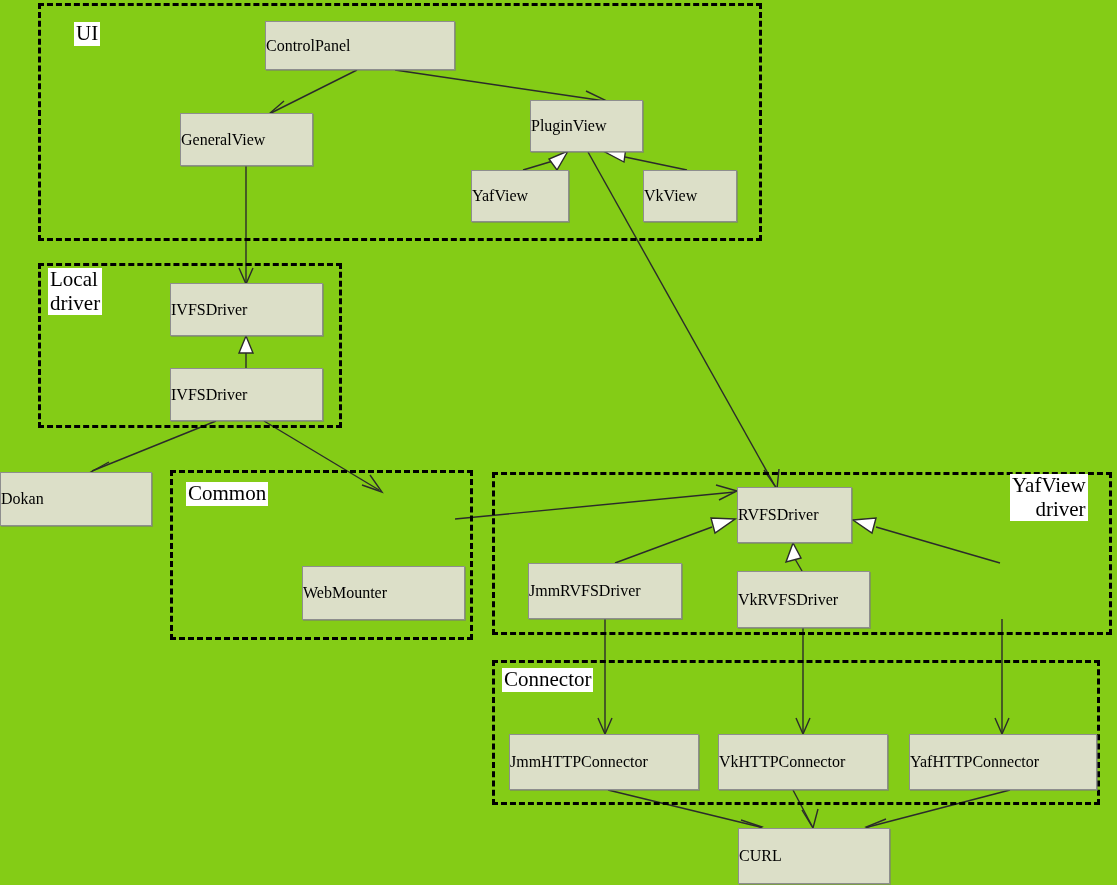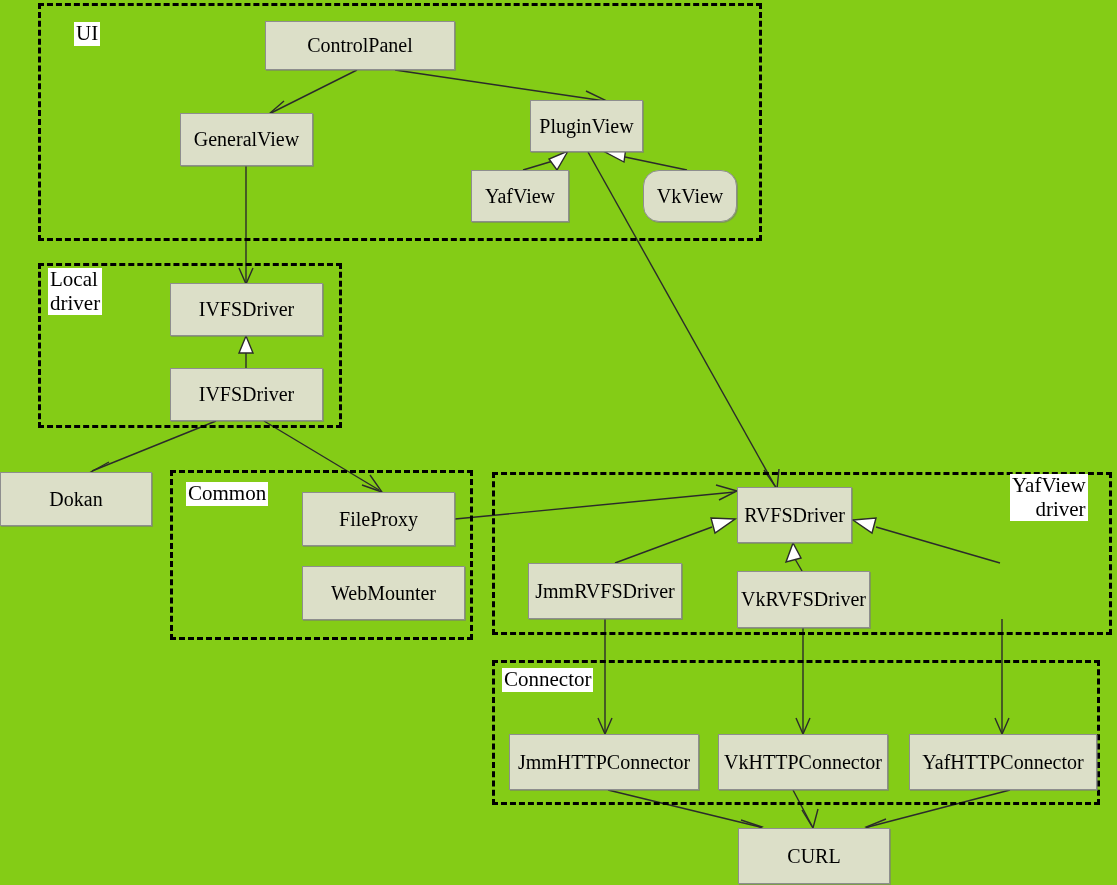--- a/index.html
+++ b/index.html
@@ -34,22 +34,21 @@
   .group-label.right {
     text-align: right;
   }
   .node {
     position: absolute;
     background: #dcdfc8;
     border: 1px solid #8e8e8e;
     box-sizing: border-box;
     display: flex;
     align-items: center;
-    justify-content: center;
-    font-size: 20px;
+    font-size: 16px;
     color: #000000;
     text-align: center;
     box-shadow: 1px 1px 0 rgba(120,120,120,0.55);
   }
   .node span { pointer-events: none; }
   svg.edges {
     position: absolute;
     left: 0;
     top: 0;
     width: 1117px;
@@ -186,35 +185,32 @@
     </div>
   <div class="node" style="left: 180px; top: 113px; width: 133px; height: 53px;">
       <span>GeneralView</span>
     </div>
   <div class="node" style="left: 530px; top: 100px; width: 113px; height: 52px;">
       <span>PluginView</span>
     </div>
   <div class="node" style="left: 471px; top: 170px; width: 98px; height: 52px;">
       <span>YafView</span>
     </div>
-  <div class="node" style="left: 643px; top: 170px; width: 94px; height: 52px; border-radius: 16px;">
+  <div class="node" style="left: 643px; top: 170px; width: 94px; height: 52px;">
       <span>VkView</span>
     </div>
   <div class="node" style="left: 170px; top: 283px; width: 153px; height: 53px;">
       <span>IVFSDriver</span>
     </div>
   <div class="node" style="left: 170px; top: 368px; width: 153px; height: 53px;">
       <span>IVFSDriver</span>
     </div>
   <div class="node" style="left: 0px; top: 472px; width: 152px; height: 54px;">
       <span>Dokan</span>
     </div>
-  <div class="node" style="left: 302px; top: 492px; width: 153px; height: 54px;">
-      <span>FileProxy</span>
-    </div>
   <div class="node" style="left: 302px; top: 566px; width: 163px; height: 54px;">
       <span>WebMounter</span>
     </div>
   <div class="node" style="left: 737px; top: 487px; width: 115px; height: 56px;">
       <span>RVFSDriver</span>
     </div>
   <div class="node" style="left: 528px; top: 563px; width: 154px; height: 56px;">
       <span>JmmRVFSDriver</span>
     </div>
   <div class="node" style="left: 737px; top: 571px; width: 133px; height: 57px;">

